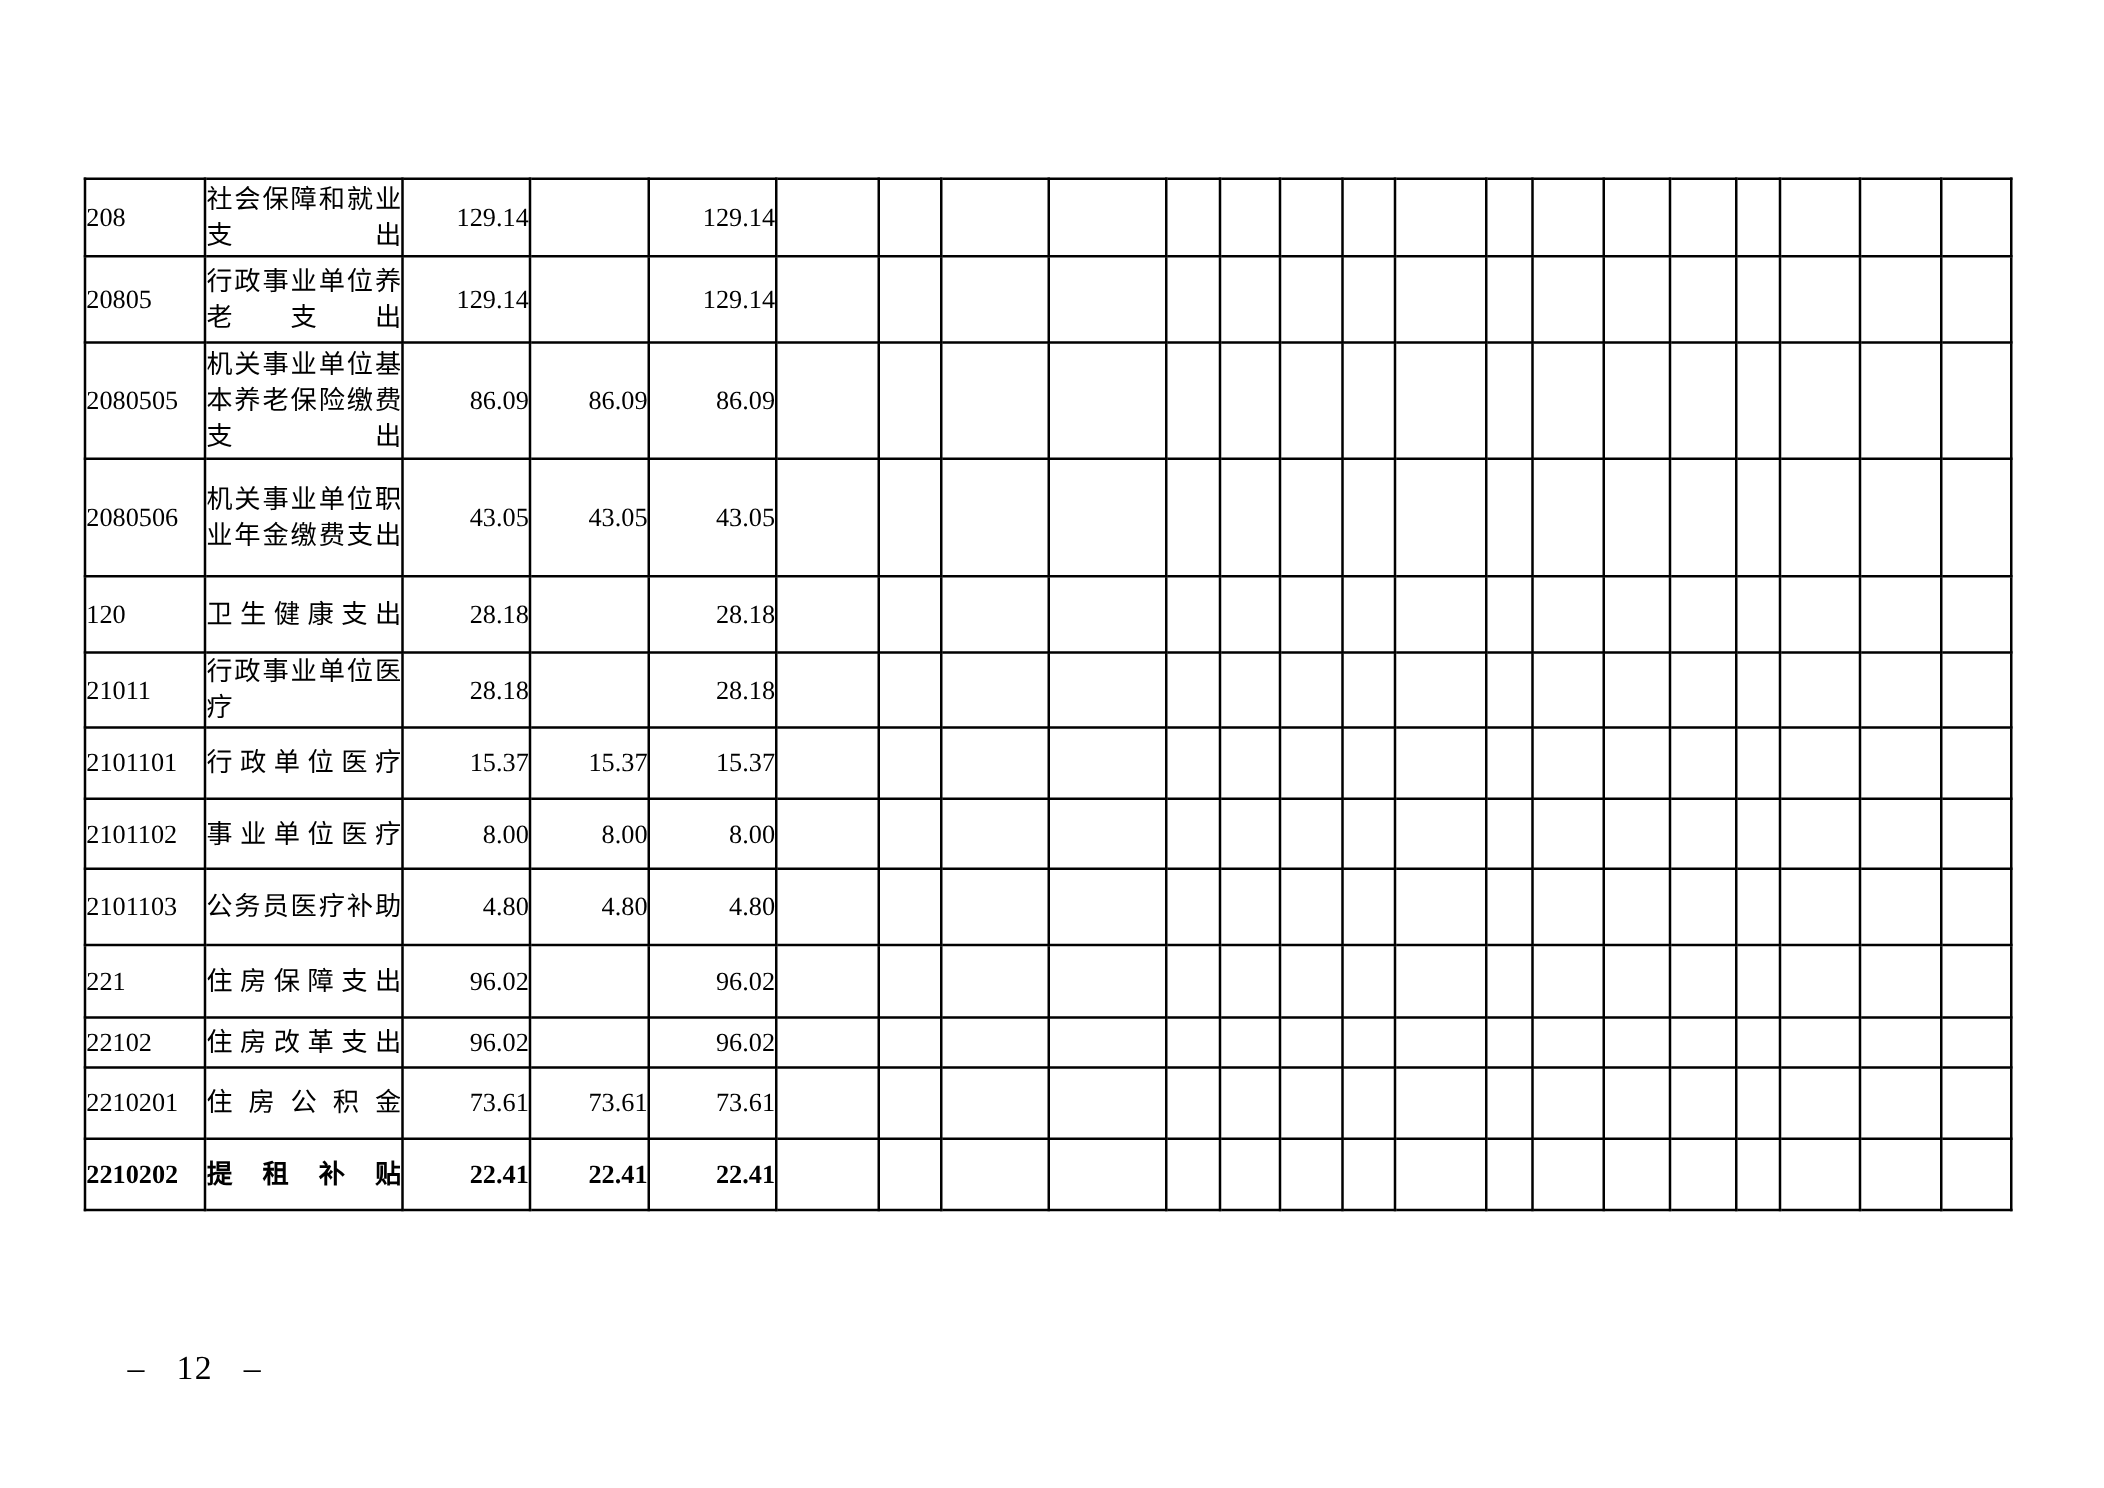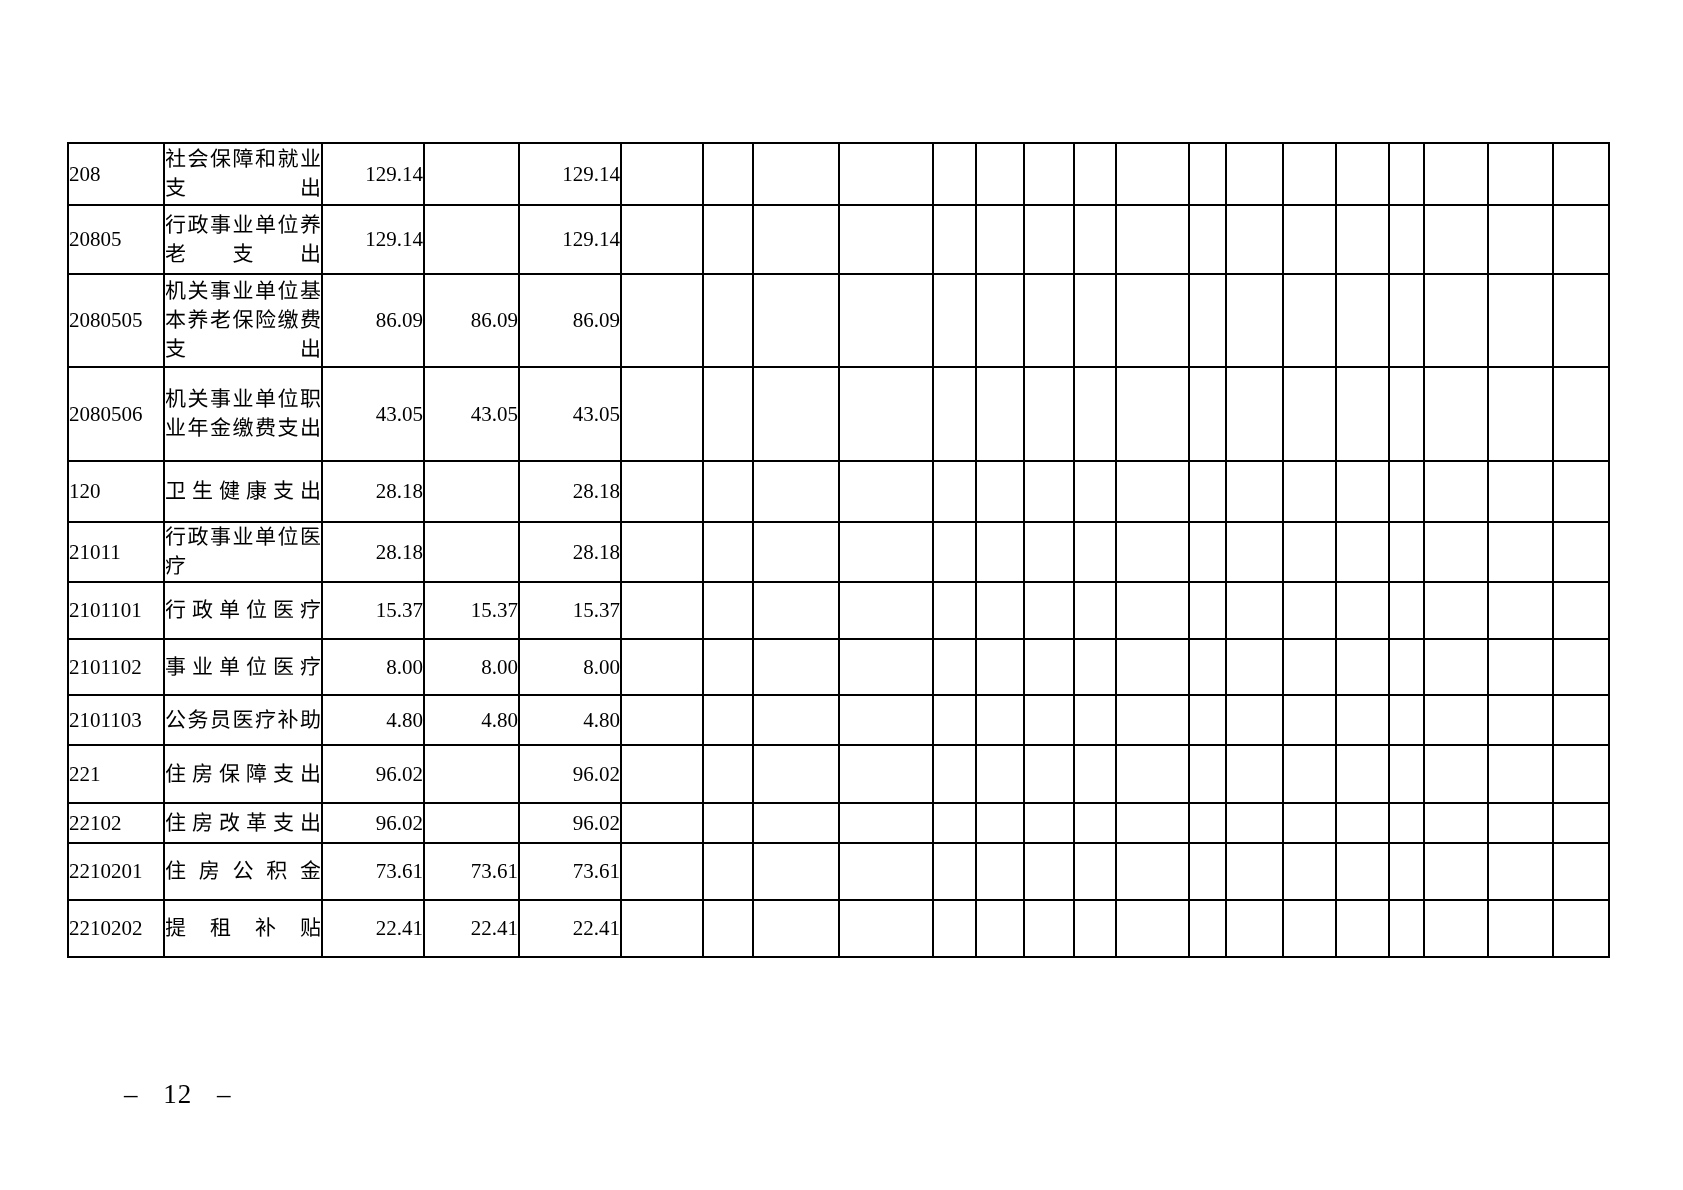--- a/index.html
+++ b/index.html
@@ -46,21 +46,21 @@
   }
   td.cell-num {
     padding-left: 11px;
     text-align: right;
   }
   td.cell-empty {
     padding: 0;
   }
   .page-footer {
     position: absolute;
-    left: 124px;
+    left: 102px;
     top: 1078px;
     font-size: 27px;
     line-height: 32px;
     word-spacing: 17px;
     letter-spacing: 1px;
     color: #000000;
   }
 </style>
 </head>
 <body>
@@ -277,21 +277,21 @@
           <td class="cell-empty"></td>
           <td class="cell-empty"></td>
           <td class="cell-empty"></td>
           <td class="cell-empty"></td>
           <td class="cell-empty"></td>
           <td class="cell-empty"></td>
           <td class="cell-empty"></td>
           <td class="cell-empty"></td>
           <td class="cell-empty"></td>
         </tr>
-        <tr style="height: 50px;">
+        <tr style="height: 61px;">
           <td class="cell-code">2101103</td>
           <td class="cell-name">公务员医疗补助</td>
           <td class="cell-num">4.80</td>
           <td class="cell-num">4.80</td>
           <td class="cell-num">4.80</td>
           <td class="cell-empty"></td>
           <td class="cell-empty"></td>
           <td class="cell-empty"></td>
           <td class="cell-empty"></td>
           <td class="cell-empty"></td>
@@ -373,21 +373,21 @@
           <td class="cell-empty"></td>
           <td class="cell-empty"></td>
           <td class="cell-empty"></td>
           <td class="cell-empty"></td>
           <td class="cell-empty"></td>
           <td class="cell-empty"></td>
           <td class="cell-empty"></td>
           <td class="cell-empty"></td>
           <td class="cell-empty"></td>
         </tr>
-        <tr style="height: 57px;">
+        <tr style="height: 57px; font-weight: bold;">
           <td class="cell-code">2210202</td>
           <td class="cell-name">提租补贴</td>
           <td class="cell-num">22.41</td>
           <td class="cell-num">22.41</td>
           <td class="cell-num">22.41</td>
           <td class="cell-empty"></td>
           <td class="cell-empty"></td>
           <td class="cell-empty"></td>
           <td class="cell-empty"></td>
           <td class="cell-empty"></td>

